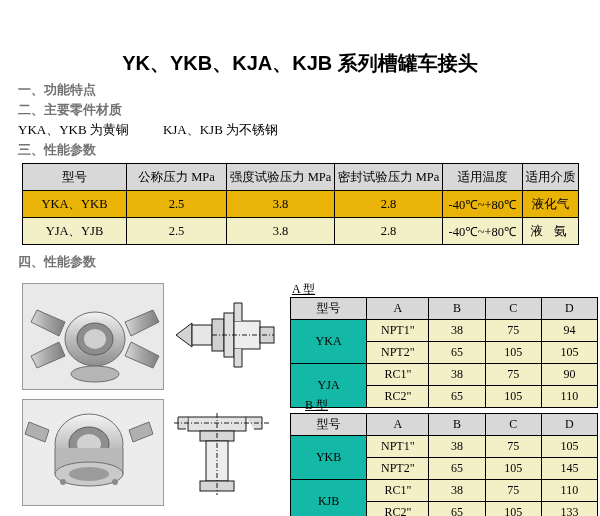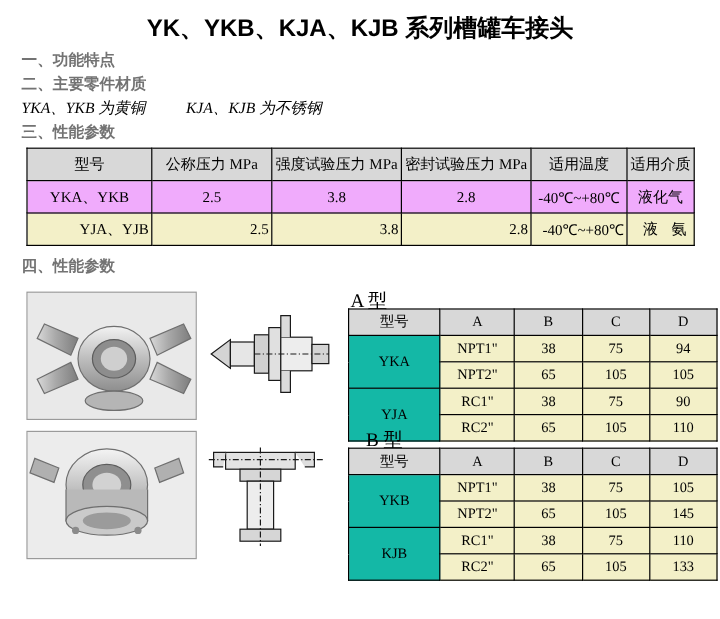--- a/index.html
+++ b/index.html
@@ -22,39 +22,39 @@
   }
   .title {
     text-align: center;
     font-family: "Liberation Sans", sans-serif;
     font-weight: bold;
     font-size: 20px;
     letter-spacing: 0px;
     padding-top: 10px;
     padding-bottom: 2px;
     color: #000;
+    margin-top: 40px;
   }
   .section-head {
     color: #737373;
     font-family: "Liberation Sans", sans-serif;
     font-weight: bold;
     font-size: 13px;
     margin: 2px 0 2px 18px;
   }
   .para {
     font-size: 13px;
     line-height: 1.45;
     margin: 0 14px 0 18px;
     text-indent: 26px;
     text-align: justify;
   }
   .matline {
     font-size: 13px;
     margin: 1px 0 0 18px;
-    font-style: italic;
   }
   .matline .gap {
     display: inline-block;
     width: 34px;
   }
 
   
   table.perf {
     border-collapse: collapse;
     margin: 4px 0 0 22px;
@@ -66,25 +66,24 @@
     text-align: center;
     font-size: 12.5px;
     height: 26px;
     padding: 0 2px;
   }
   table.perf thead th {
     background: #d8d8d8;
     font-weight: normal;
   }
   table.perf tbody td {
-    background: #f0abfc;
+    background: #eab308;
   }
   table.perf tbody tr.alt td {
     background: #f3f0c8;
-    text-align: right;
   }
   .sp {
     letter-spacing: 4px;
     margin-top: 20px;
   }
 
   
   .dim-area {
     position: relative;
     margin-top: 4px;
@@ -96,22 +95,23 @@
     overflow: hidden;
   }
   .photo svg, .draw svg { display: block; }
   .draw {
     position: absolute;
     background: #ffffff;
     overflow: hidden;
   }
   .type-label {
     position: absolute;
-    font-size: 16px;
+    font-size: 12px;
     font-family: "Liberation Serif", serif;
+    text-decoration: underline;
   }
   table.dim {
     border-collapse: collapse;
     table-layout: fixed;
     width: 308px;
   }
   table.dim th, table.dim td {
     border: 1px solid #000;
     text-align: center;
     font-size: 12px;

